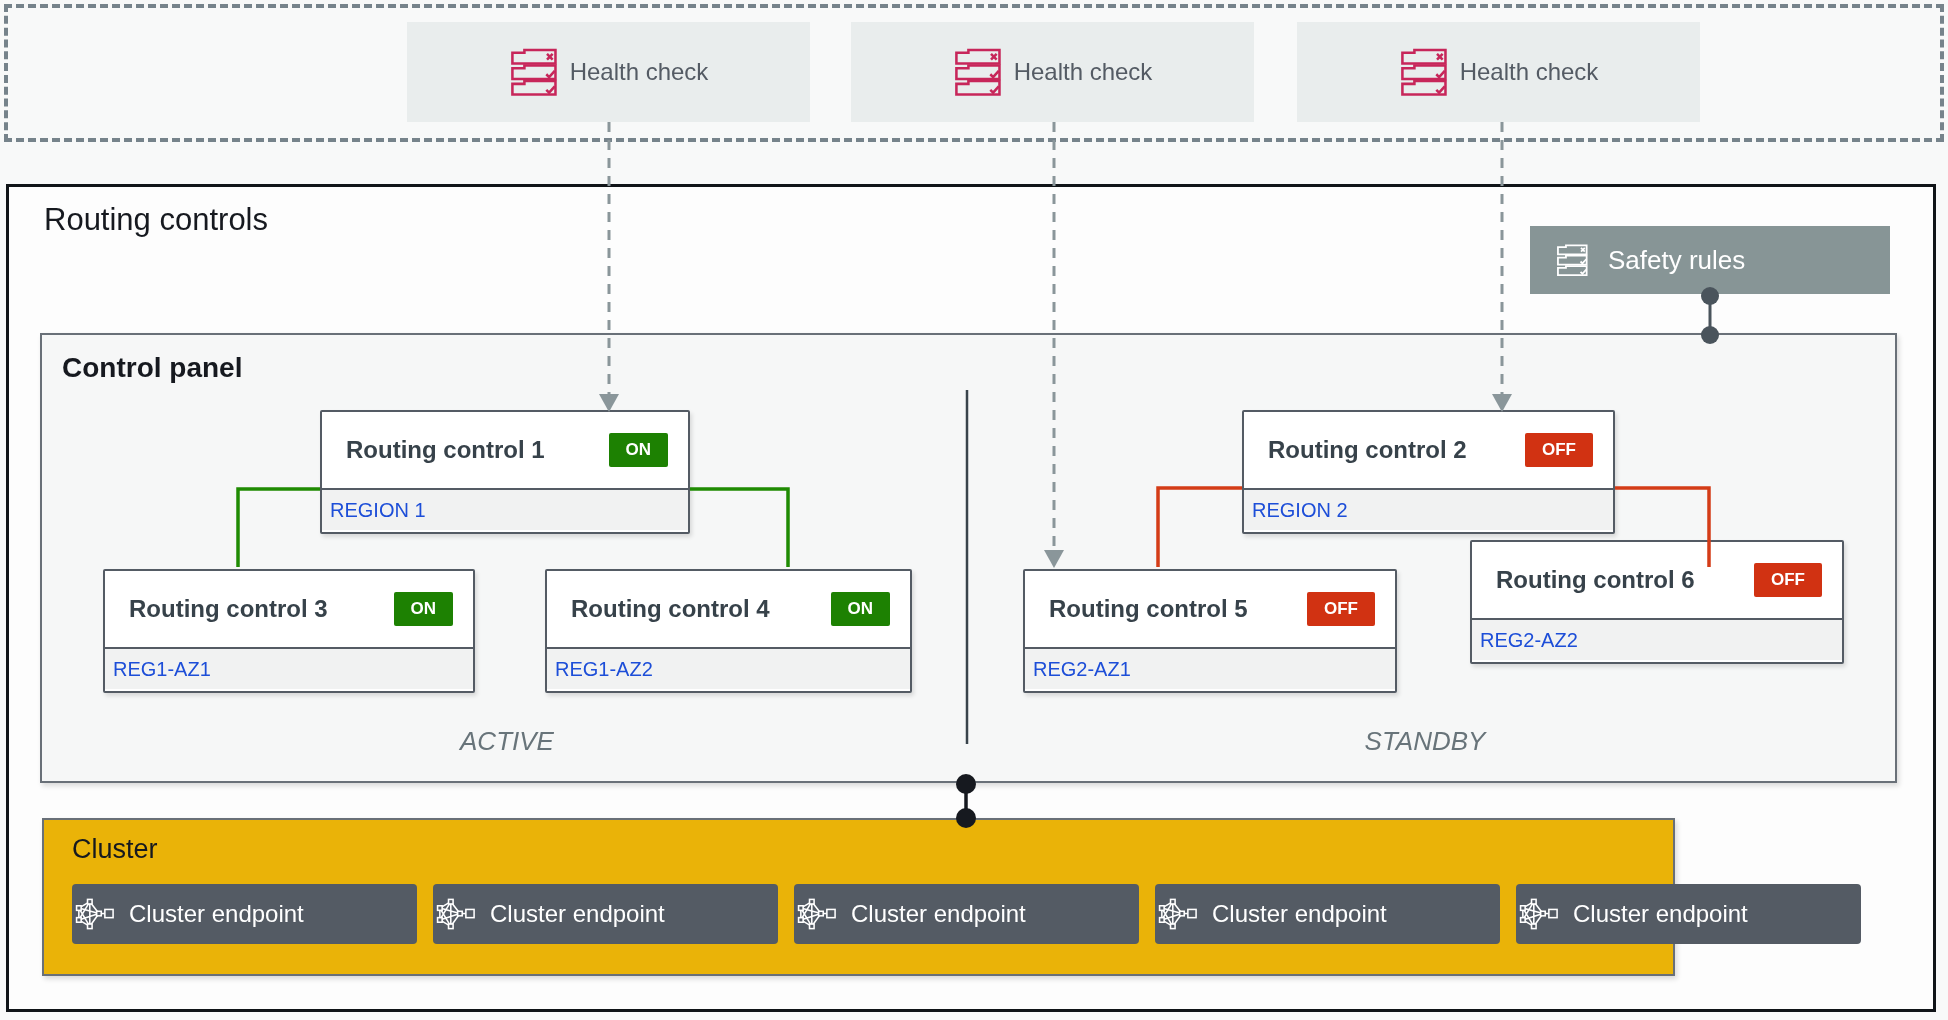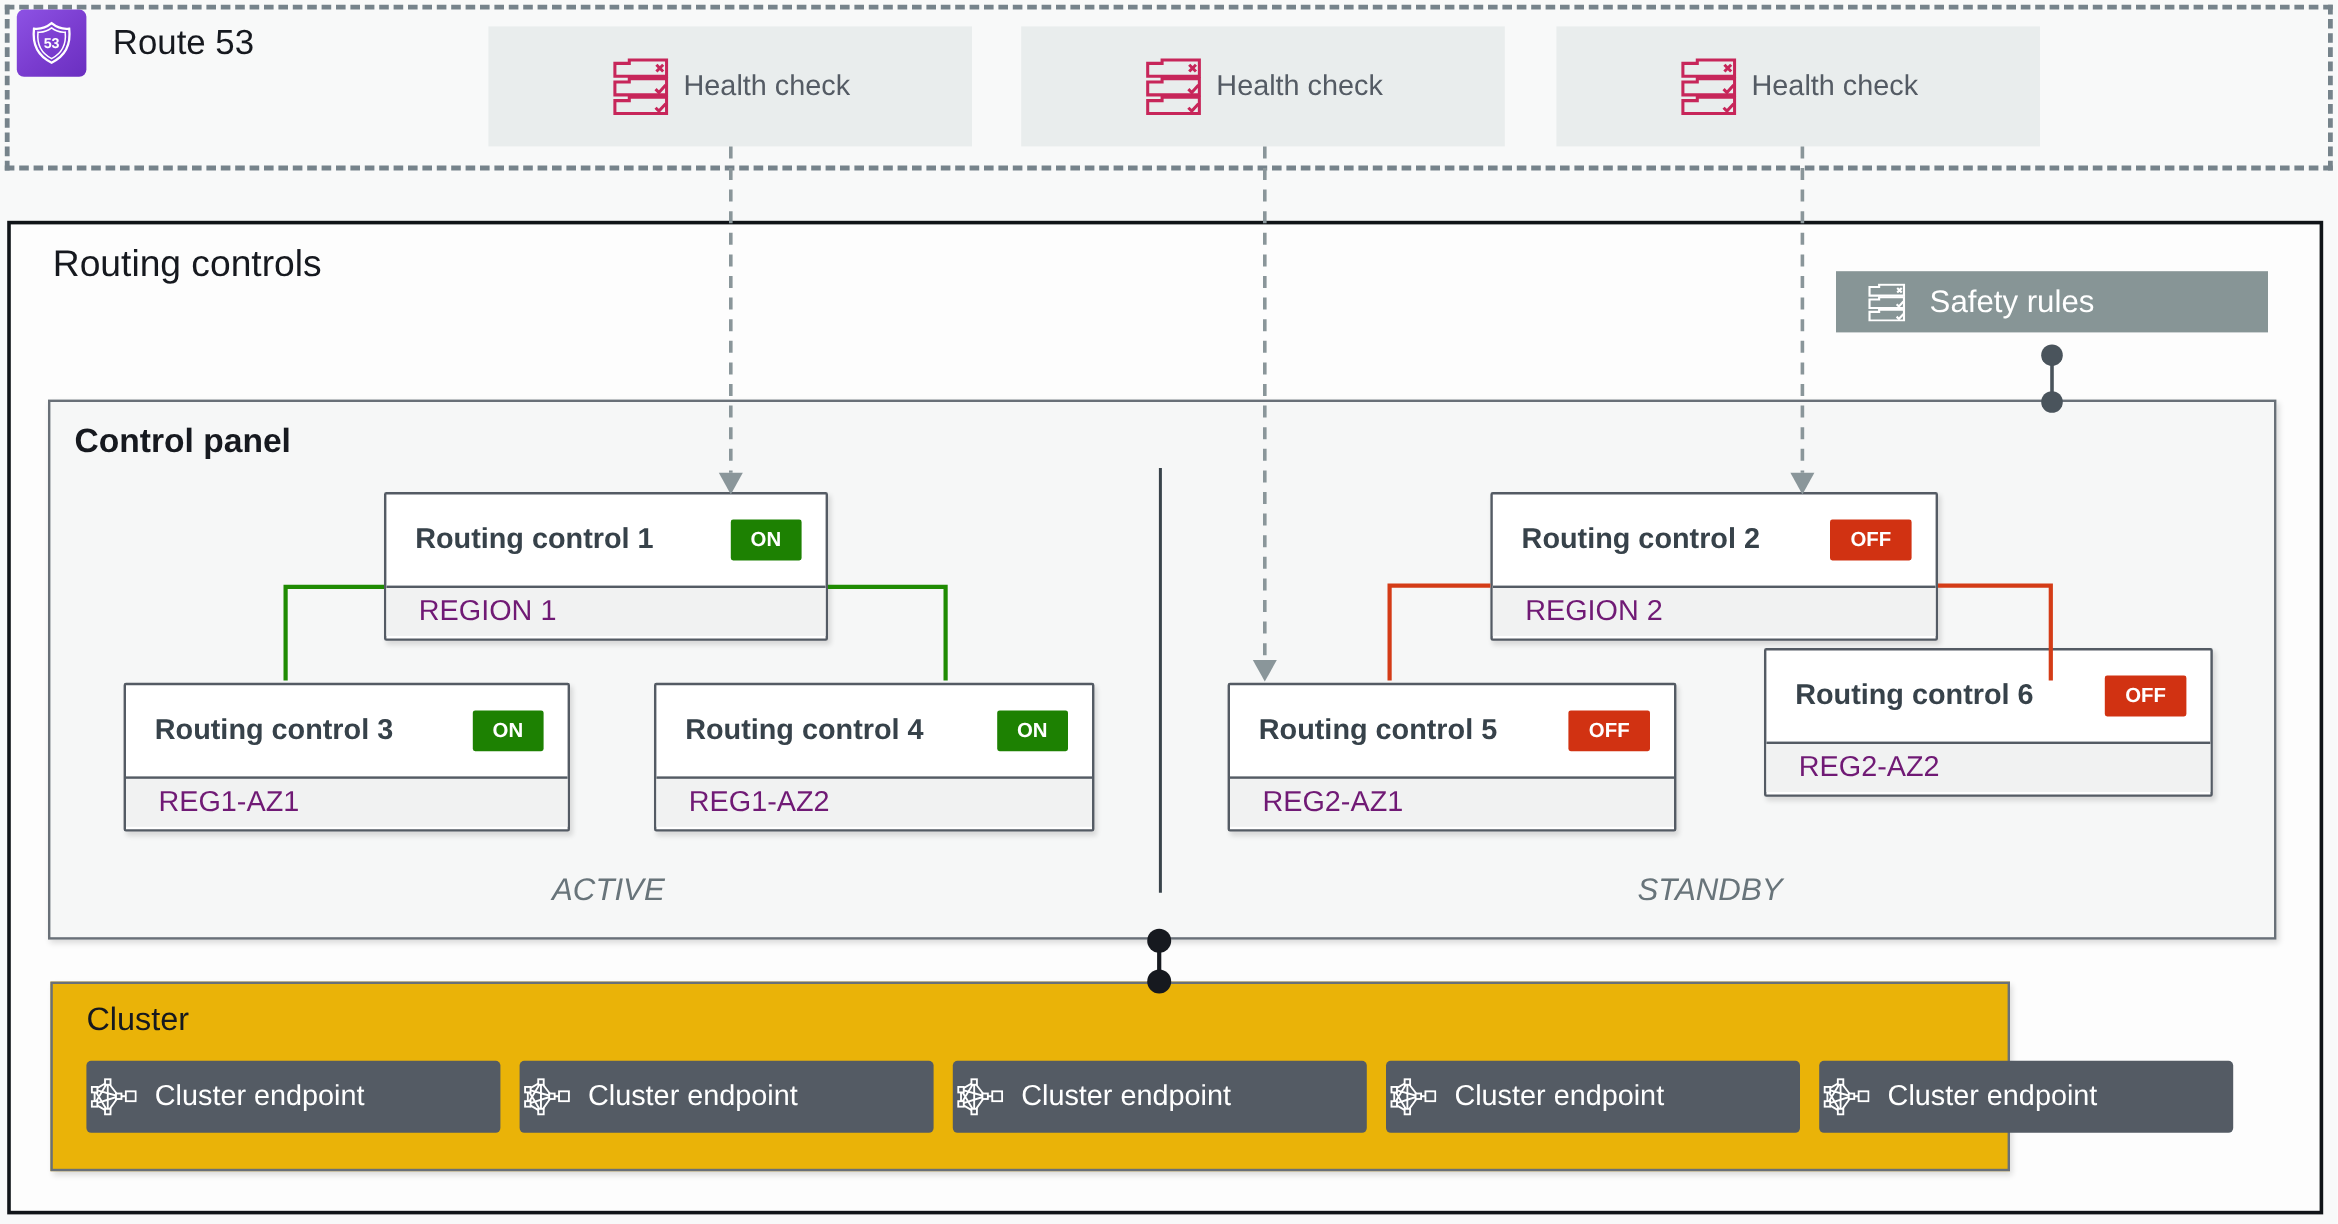--- a/index.html
+++ b/index.html
@@ -19,39 +19,39 @@
   .hc-card{ position:absolute; top:22px; width:403px; height:100px; background:#e9eded;
             display:flex; flex-direction:row; align-items:center; justify-content:center; gap:9px; }
   .hc-1{ left:407px; } .hc-2{ left:851px; } .hc-3{ left:1297px; }
   .hc-label{ font-size:24px; color:#545b64; }
 
   
   .main-frame{ position:absolute; left:6px; top:184px; width:1930px; height:828px;
                border:3px solid #101418; background:#fdfdfd; }
   .main-title{ position:absolute; left:44px; top:202px; font-size:31px; color:#16191f; }
 
-  .safety-btn{ position:absolute; left:1530px; top:226px; width:360px; height:51px;
+  .safety-btn{ position:absolute; left:1530px; top:226px; width:360px; height:68px;
                background:#879596; color:#ffffff; display:flex; align-items:center;
                padding-left:26px; gap:18px; font-size:26px; cursor:pointer; }
 
   
   .control-panel{ position:absolute; left:40px; top:333px; width:1857px; height:450px;
                   background:#f6f7f7; border:2px solid #697078;
                   box-shadow:2px 3px 5px rgba(0,0,0,.14); }
   .cp-title{ position:absolute; left:62px; top:352px; font-size:28px; font-weight:bold; color:#16191f; }
 
   .rc-box{ position:absolute; height:124px; background:#ffffff; border:2px solid #545b64;
            border-radius:2px; box-shadow:2px 3px 4px rgba(0,0,0,.12); }
   .rc-top{ height:76px; display:flex; align-items:center; justify-content:space-between;
            padding:0 20px 1px 24px; }
   .rc-name{ font-size:24px; font-weight:bold; color:#37424a; }
   .rc-badge{ font-size:17px; font-weight:bold; color:#ffffff; padding:7px 17px; border-radius:2px; cursor:pointer; }
   .badge-on{ background:#1d8102; } .badge-off{ background:#d13212; }
   .rc-sub{ height:42px; background:#f1f2f2; border-top:2px solid #545b64;
-           display:flex; align-items:center; padding-left:27px; font-size:24px; color:#701a75; }
+           display:flex; align-items:center; padding-left:8px; font-size:20px; color:#1d4ed8; }
   .rc1{ left:320px; top:410px; width:370px; }
   .rc2{ left:1242px; top:410px; width:373px; }
   .rc3{ left:103px; top:569px; width:372px; }
   .rc4{ left:545px; top:569px; width:367px; }
   .rc5{ left:1023px; top:569px; width:374px; }
   .rc6{ left:1470px; top:540px; width:374px; }
 
   .zone-label{ position:absolute; top:726px; width:200px; text-align:center;
                font-size:26px; font-style:italic; color:#68747a; }
   .zone-active{ left:407px; } .zone-standby{ left:1325px; }
@@ -69,30 +69,20 @@
   
   .overlay{ position:absolute; left:0; top:0; width:1948px; height:1020px; pointer-events:none; }
 </style>
 </head>
 <body>
 
 <div class="stage">
 
   <div class="r53-frame"></div>
 
-  <div class="r53-brand">
-    <div class="r53-logo">
-      <svg width="48" height="46" viewBox="0 0 60 58">
-        <path d="M30 8 C35.5 12.5 43 14.5 48.5 13.8 C50 26.5 47.5 41 30 49.5 C12.5 41 10 26.5 11.5 13.8 C17 14.5 24.5 12.5 30 8 Z" fill="none" stroke="#ffffff" stroke-width="2.4"></path>
-        <path d="M30 13 C34.2 16.3 40 17.8 44.3 17.4 C45.3 27.5 43.2 38.5 30 45.2 C16.8 38.5 14.7 27.5 15.7 17.4 C20 17.8 25.8 16.3 30 13 Z" fill="none" stroke="#ffffff" stroke-width="1.6"></path>
-        <text x="30" y="34.5" text-anchor="middle" fill="#ffffff" font-family="Liberation Sans, sans-serif" font-size="15" font-weight="bold">53</text>
-      </svg>
-    </div>
-    <span class="r53-title">Route 53</span>
-  </div>
 
   <div class="hc-card hc-1">
     <svg width="52" height="48" viewBox="0 0 36 34">
       <g fill="none" stroke="#c7265a" stroke-width="1.8">
         <path d="M2 3.4 h8.5 v-2 h22 v9.6 h-30.5 Z"></path>
         <path d="M2 14.4 h8.5 v-2 h22 v9.6 h-30.5 Z"></path>
         <path d="M2 25.4 h8.5 v-2 h22 v9.6 h-30.5 Z"></path>
         <path d="M26.5 4.2 l4 4 M30.5 4.2 l-4 4"></path>
         <path d="M26 18.6 l2 2 l4 -4.4"></path>
         <path d="M26 29.6 l2 2 l4 -4.4"></path>

